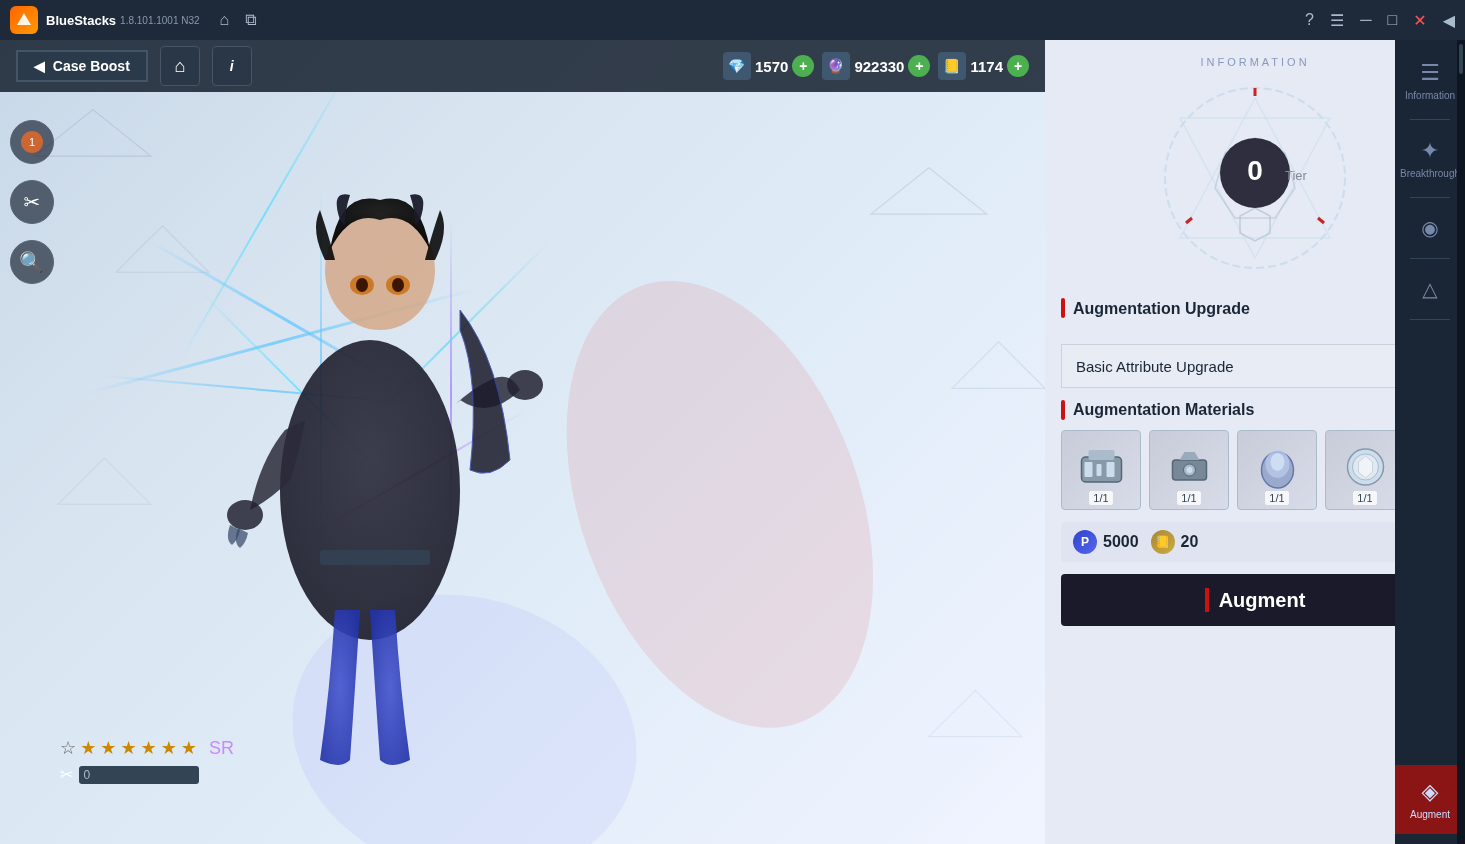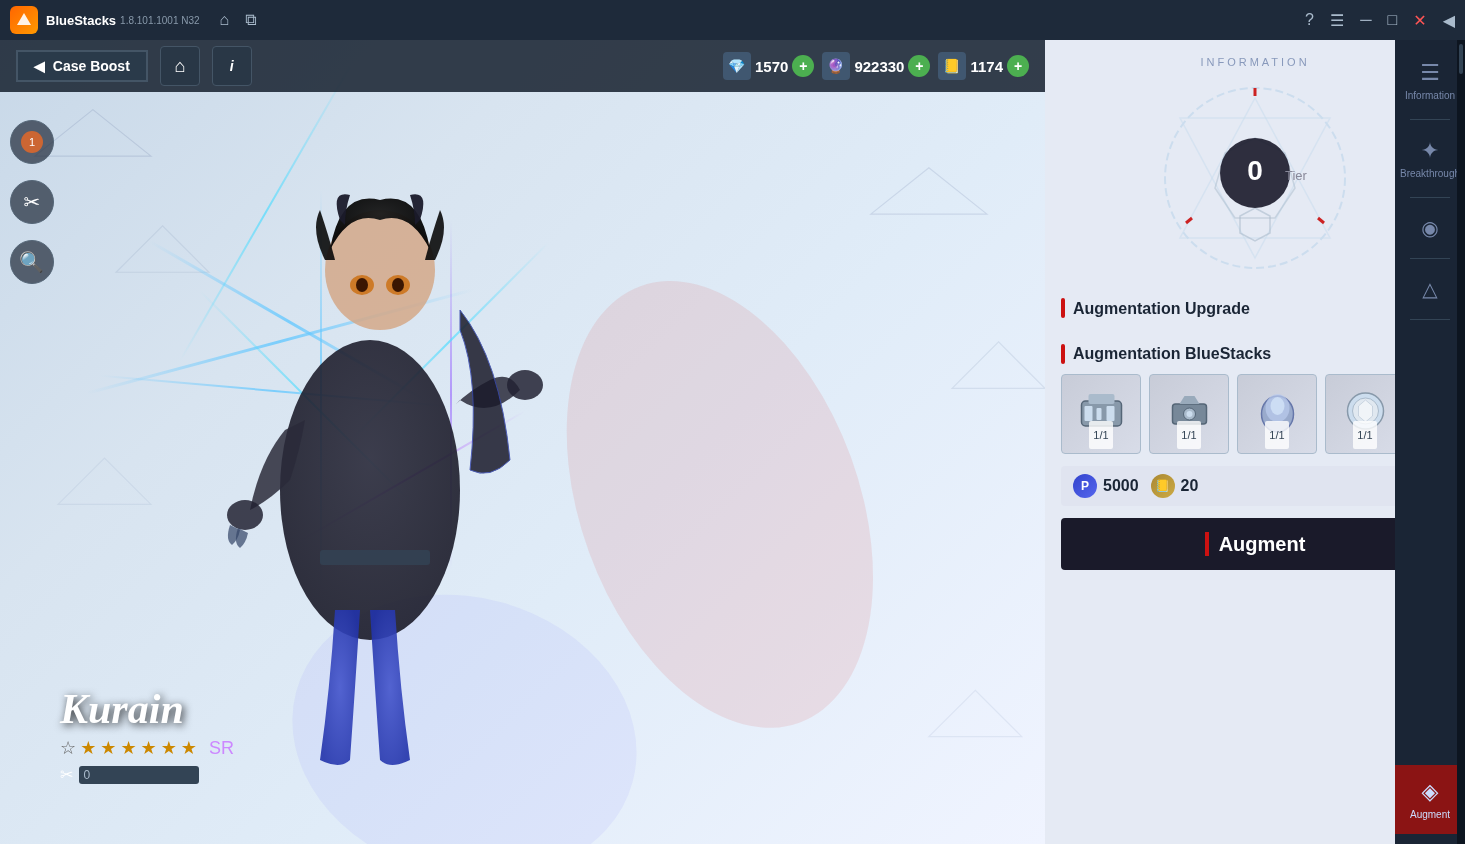--- a/index.html
+++ b/index.html
@@ -443,21 +443,21 @@
       transform: translateX(-50%);
       display: flex;
       align-items: center;
       justify-content: center;
       font-size: 28px;
     }
     .material-count {
       font-size: 11px;
       color: #334455;
       background: rgba(255,255,255,0.8);
-      padding: 8px 4px;
+      padding: 1px 4px;
       border-radius: 2px;
       z-index: 1;
     }
 
     .cost-row {
       display: flex;
       align-items: center;
       gap: 12px;
       margin-bottom: 12px;
       padding: 8px 12px;
@@ -663,21 +663,20 @@
 
         <ellipse cx="115" cy="405" rx="18" ry="15" fill="#222233" opacity="0.85"></ellipse>
         <ellipse cx="395" cy="275" rx="18" ry="15" fill="#222233" opacity="0.85"></ellipse>
 
         <path d="M100,415 Q95,430 102,435 Q108,430 110,420Z" fill="#334466" opacity="0.7"></path>
         <path d="M108,418 Q103,433 110,438 Q116,433 118,423Z" fill="#334466" opacity="0.7"></path>
       </svg>
     </div>
 
     <div class="char-info">
-      <div class="char-name">Kurain</div>
       <div class="char-stars">
         <span class="star-outline">☆</span>
         <span class="star">★</span>
         <span class="star">★</span>
         <span class="star">★</span>
         <span class="star">★</span>
         <span class="star">★</span>
         <span class="star">★</span>
         <span class="char-rank">SR</span>
       </div>
@@ -721,25 +720,31 @@
       </div>
     </div>
 
     <div class="aug-panel">
 
       <div class="aug-section-title">
         <div class="aug-section-bar"></div>
         <span>Augmentation Upgrade</span>
       </div>
 
+      <div class="aug-item">
+        <span class="aug-item-text">Basic Attribute Upgrade</span>
+        <div class="aug-item-info">
+          <span>i</span>
+        </div>
+      </div>
 
 
       <div class="materials-section-title">
         <div class="aug-section-bar"></div>
-        <span>Augmentation BlueStacks</span>
+        <span>Augmentation Materials</span>
       </div>
 
       <div class="materials-grid">
         <div class="material-item">
           <div class="material-icon">
             <svg viewBox="0 0 50 50" width="50" height="50">
               <rect x="5" y="15" width="40" height="25" rx="4" fill="#8899aa" stroke="#556677" stroke-width="1.5"></rect>
               <rect x="12" y="8" width="26" height="10" rx="2" fill="#aabbcc"></rect>
               <rect x="8" y="20" width="8" height="15" rx="1" fill="#ccddee"></rect>
               <rect x="20" y="22" width="5" height="12" rx="1" fill="#ccddee"></rect>

